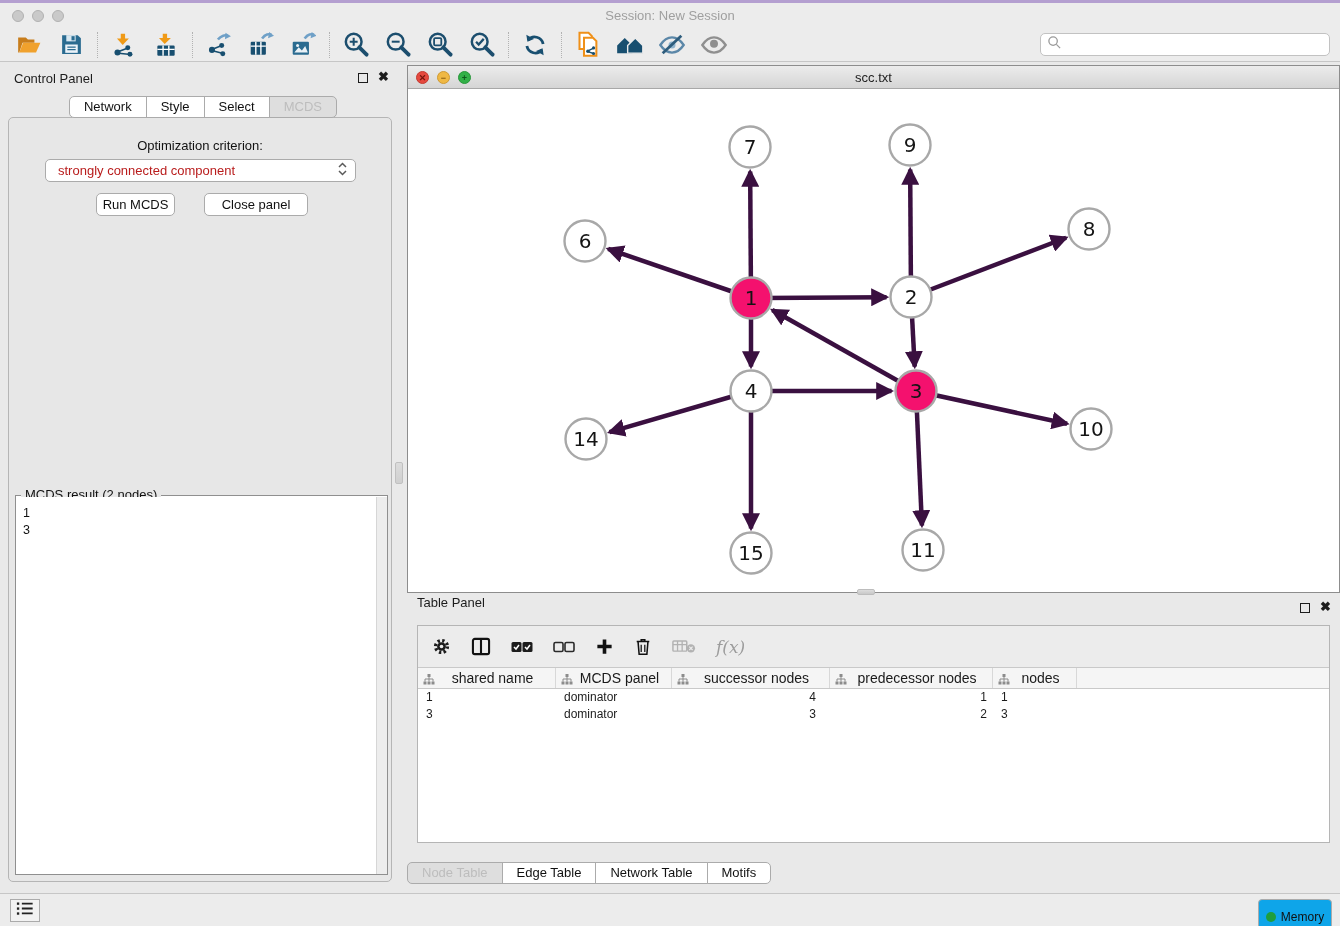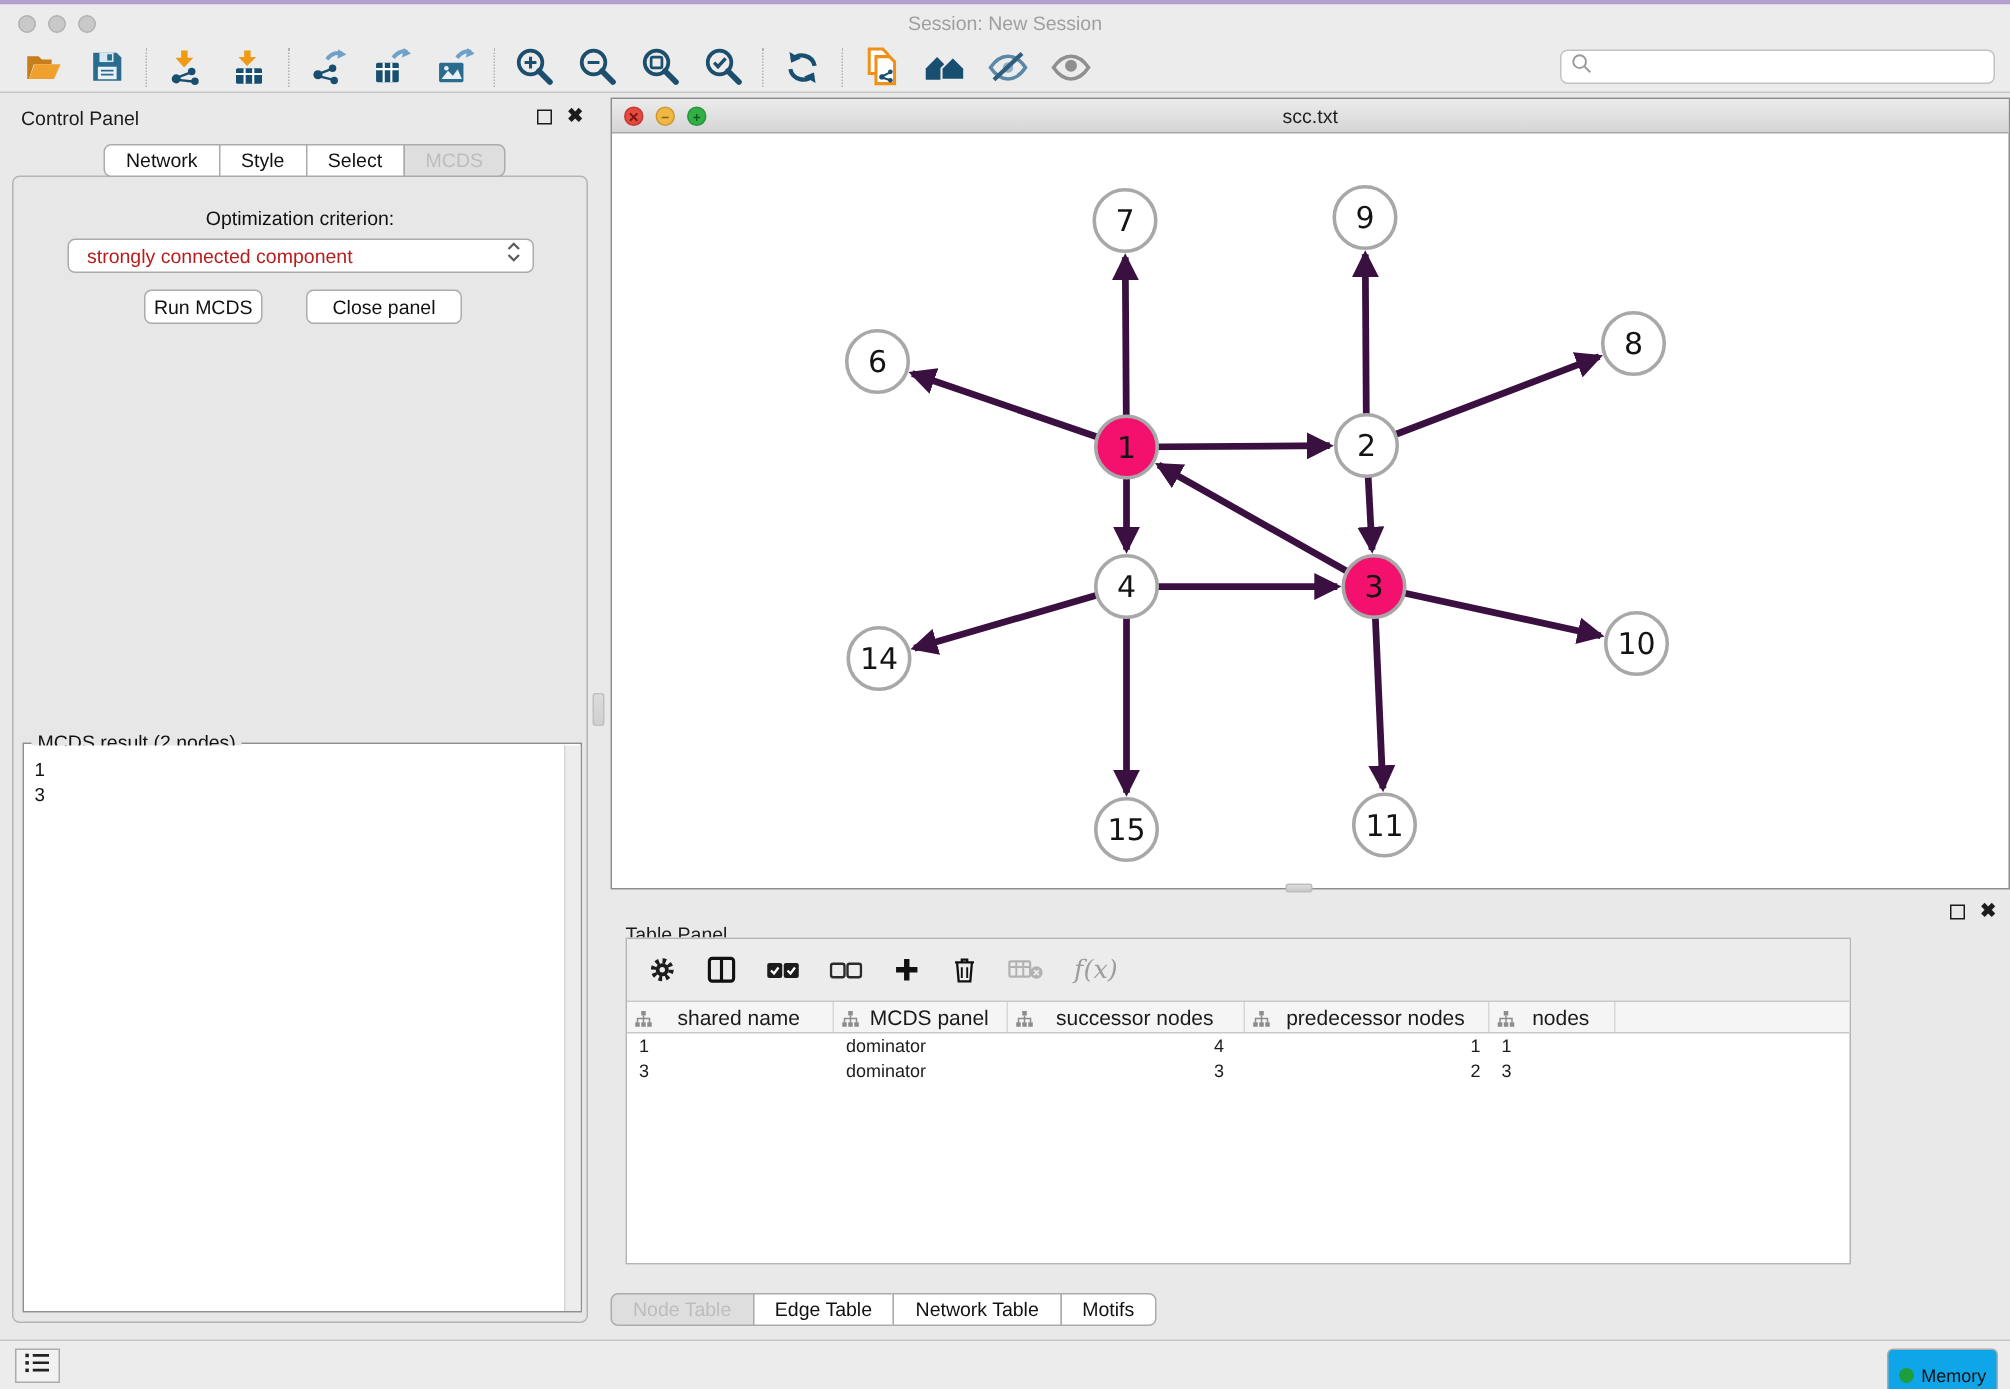--- a/index.html
+++ b/index.html
@@ -49,21 +49,21 @@
   #nt-close { left:8px;  background:#e5493f; border:1px solid #c43a31; color:#76140c; }
   #nt-min   { left:29px; background:#f0bココ44; background:#efb844; border:1px solid #cf9a33; color:#8a5d10; }
   #nt-zoom  { left:50px; background:#31b047; border:1px solid #28963a; color:#0d5a1c; }
   #net-title { position:absolute; top:4px; width:100%; text-align:center; font-size:13px; color:#222; }
   #graph-svg { position:absolute; left:0; top:23px; }
   #h-splitter-grip { position:absolute; left:857px; top:589px; width:18px; height:6px; background:linear-gradient(#dcdcdc,#c8c8c8); border:1px solid #bdbdbd; border-radius:2px; }
 
   
   #table-panel { position:absolute; left:407px; top:595px; width:933px; height:296px; }
   #tp-header { position:relative; height:28px; }
-  #tp-box { position:absolute; left:10px; top:30px; width:817px; height:218px; border:1px solid #b5b5b5; background:#fff; }
+  #tp-box { position:absolute; left:10px; top:30px; width:913px; height:218px; border:1px solid #b5b5b5; background:#fff; }
   #tp-toolbar { position:absolute; left:0; top:0; width:100%; height:42px; background:#ececec; border-bottom:1px solid #c9c9c9; display:flex; align-items:center; gap:20px; padding-left:14px; }
   .tpt-btn { display:flex; align-items:center; justify-content:center; }
   #fx-label { font-size:17px; font-style:italic; font-family:"DejaVu Serif", serif; color:#9c9c9c; }
   #tbl { position:absolute; left:0; top:42px; right:0; bottom:0; overflow:hidden; }
   #tbl-head { display:flex; height:21px; background:#f5f5f5; border-bottom:1px solid #c9c9c9; }
   .th { display:flex; align-items:center; border-right:1px solid #d8d8d8; font-size:14px; color:#1a1a1a; position:relative; }
   .th .th-icon { position:absolute; left:5px; top:4px; }
   .th .th-label { flex:1; text-align:center; padding-left:12px; }
   .tr { display:flex; height:17px; }
   .td { font-size:12px; color:#1c1c1c; line-height:16px; overflow:hidden; white-space:nowrap; }
@@ -343,21 +343,21 @@
             <circle cx="515" cy="461" r="20.5" fill="#ffffff" stroke="#a8a8a8" stroke-width="2.4"></circle>
             <text x="515" y="461" text-anchor="middle" dy="0.36em" font-size="20" font-family="DejaVu Sans, sans-serif" fill="#141414">11</text>
           </g>
         </g>
     </svg>
   </div>
   <div id="h-splitter-grip"></div>
 
   <div id="table-panel">
     <div id="tp-header">
-      <span class="panel-title" style="left:10px; top:0;margin-top:20px;">Table Panel</span>
+      <span class="panel-title" style="left:10px; top:0;">Table Panel</span>
       <span class="float-icon" style="left:893px; top:8px;"></span>
       <span class="close-icon" style="left:913px; top:4px;">✖</span>
     </div>
     <div id="tp-box">
       <div id="tp-toolbar">
         <span class="tpt-btn">
           <svg width="19" height="19" viewBox="0 0 20 20">
               <circle cx="10" cy="10" r="6.2" fill="none" stroke="#1c1c1c" stroke-width="3.6" stroke-dasharray="2.4 2.47"></circle>
               <circle cx="10" cy="10" r="4.6" fill="#1c1c1c"></circle>
               <circle cx="10" cy="10" r="1.9" fill="#ececec"></circle>

